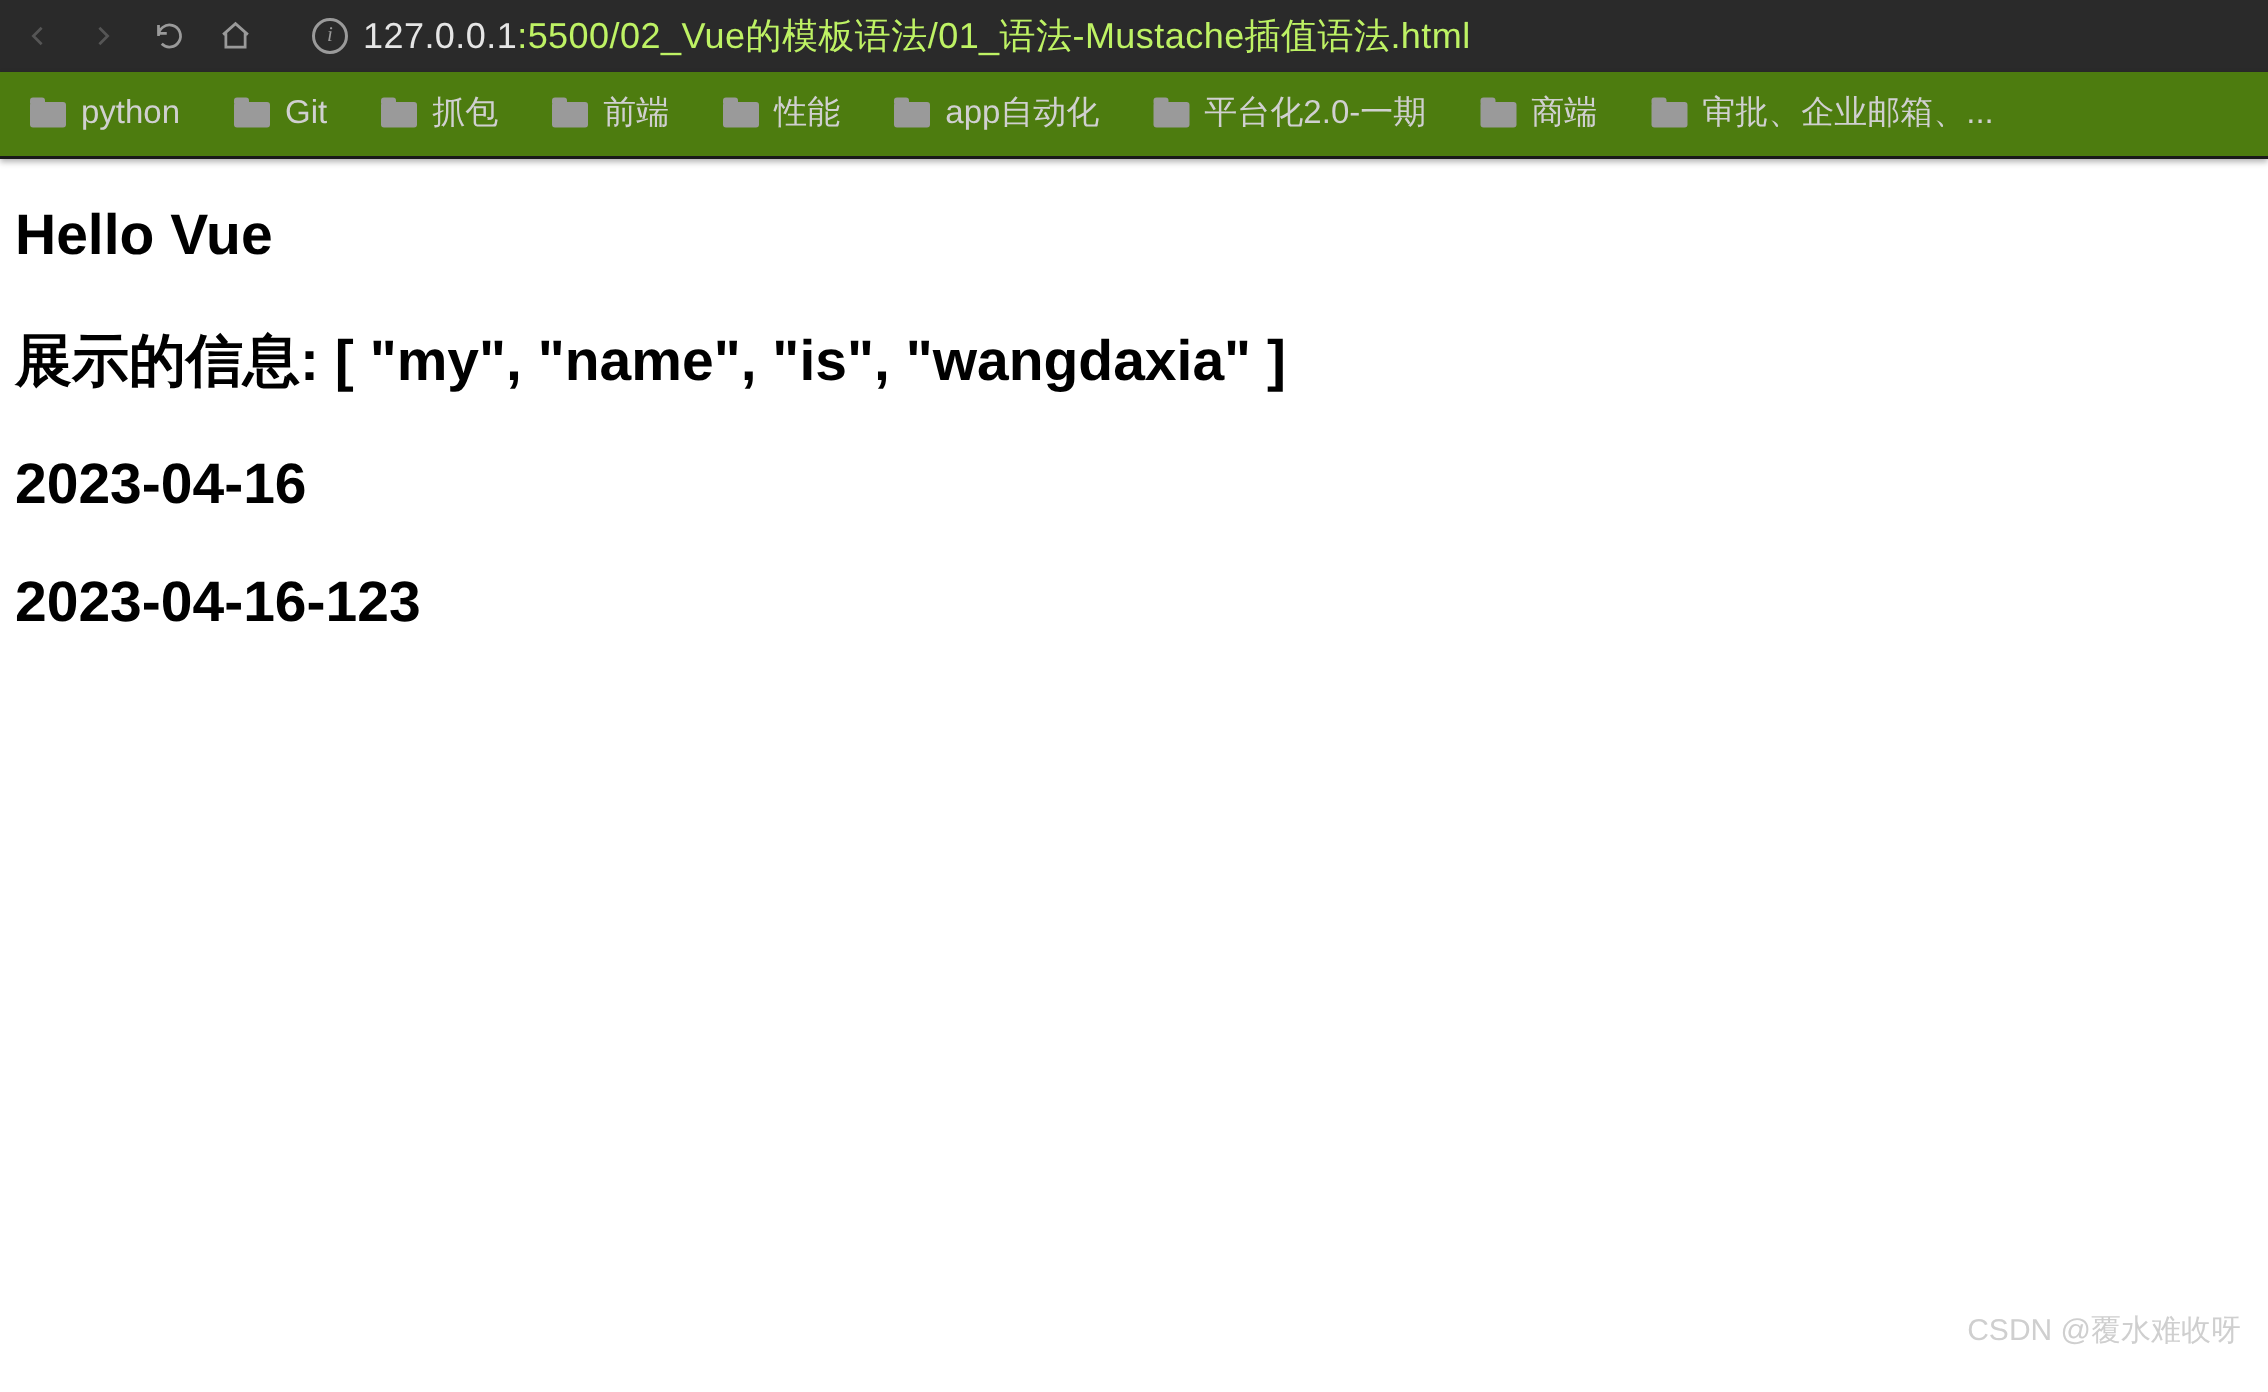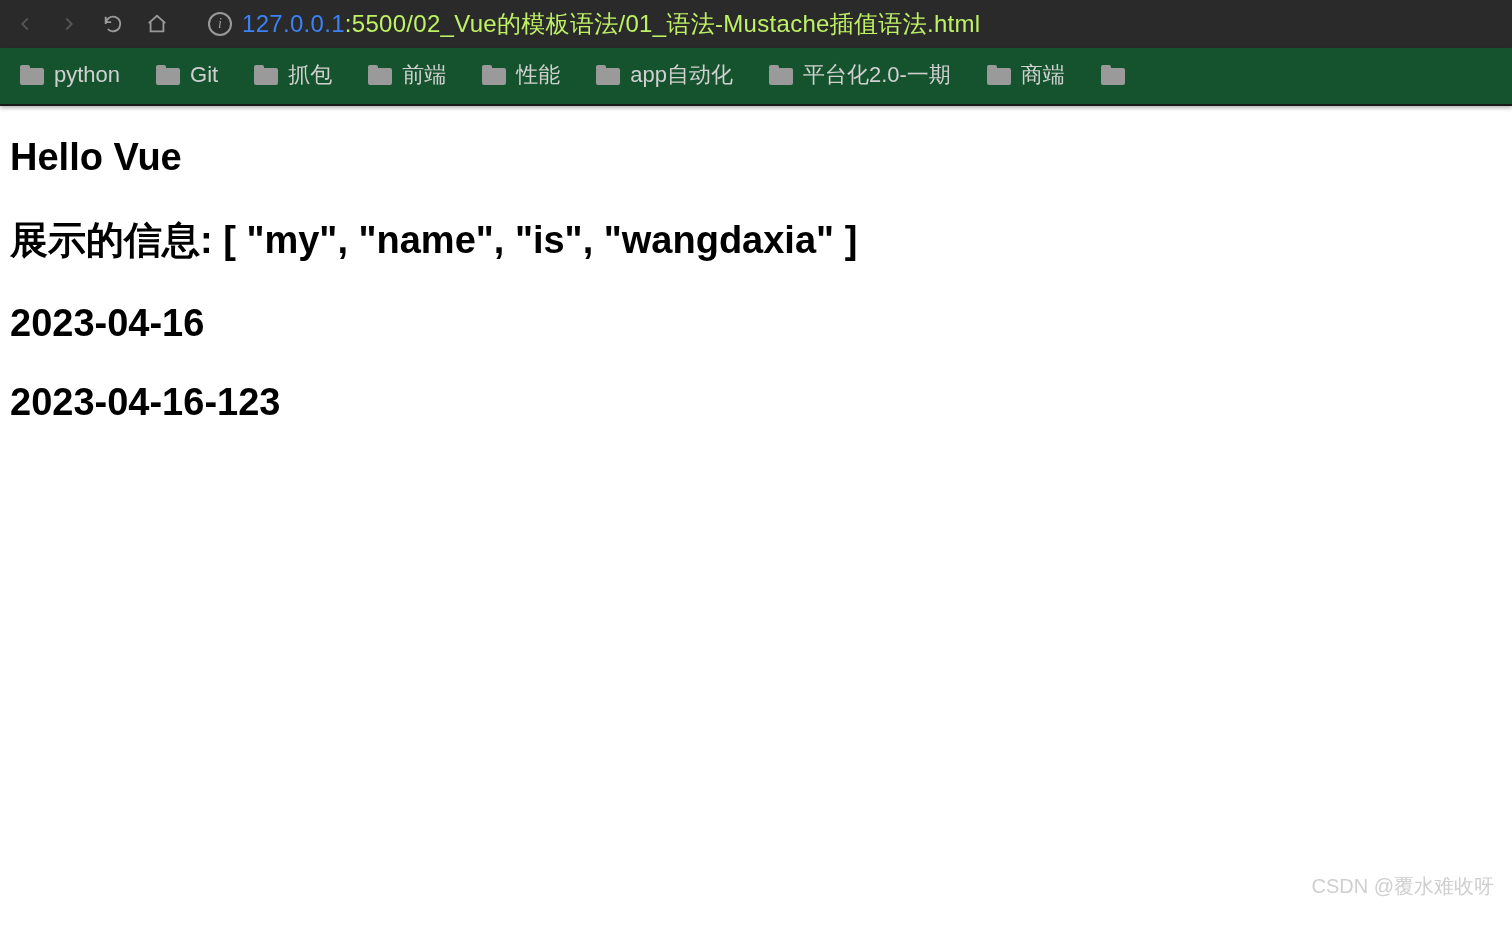--- a/index.html
+++ b/index.html
@@ -63,31 +63,31 @@
       font-style: italic;
     }
     .url-text {
       color: #e8e8e8;
       font-size: 24px;
       letter-spacing: 0.3px;
       white-space: nowrap;
       overflow: hidden;
     }
     .url-host {
-      color: #3b82f6;
+      color: #e5e5e5;
     }
     .url-path {
       color: #bef264;
     }
     .bookmarks-bar {
       display: flex;
       align-items: center;
       padding: 12px 3px 14px 20px;
       gap: 36px;
-      background: #14532d;
+      background: #4d7c0f;
       border-bottom: 2px solid #1a1a1a;
       box-shadow: 0 2px 4px rgba(0,0,0,0.3);
     }
     .bookmark-item {
       display: flex;
       align-items: center;
       gap: 10px;
       color: #d0d0d0;
       font-size: 22px;
       cursor: pointer;
@@ -196,20 +196,21 @@
     <div class="bookmark-item">
       <span class="folder-icon"></span>
       <span>平台化2.0-一期</span>
     </div>
     <div class="bookmark-item">
       <span class="folder-icon"></span>
       <span>商端</span>
     </div>
     <div class="bookmark-item">
       <span class="folder-icon"></span>
+      <span>审批、企业邮箱、...</span>
     </div>
   </div>
 </div>
 
 <div class="page-content">
   <h2>Hello Vue</h2>
   <h2>展示的信息: [ "my", "name", "is", "wangdaxia" ]</h2>
   <h2>2023-04-16</h2>
   <h2>2023-04-16-123</h2>
 </div>

